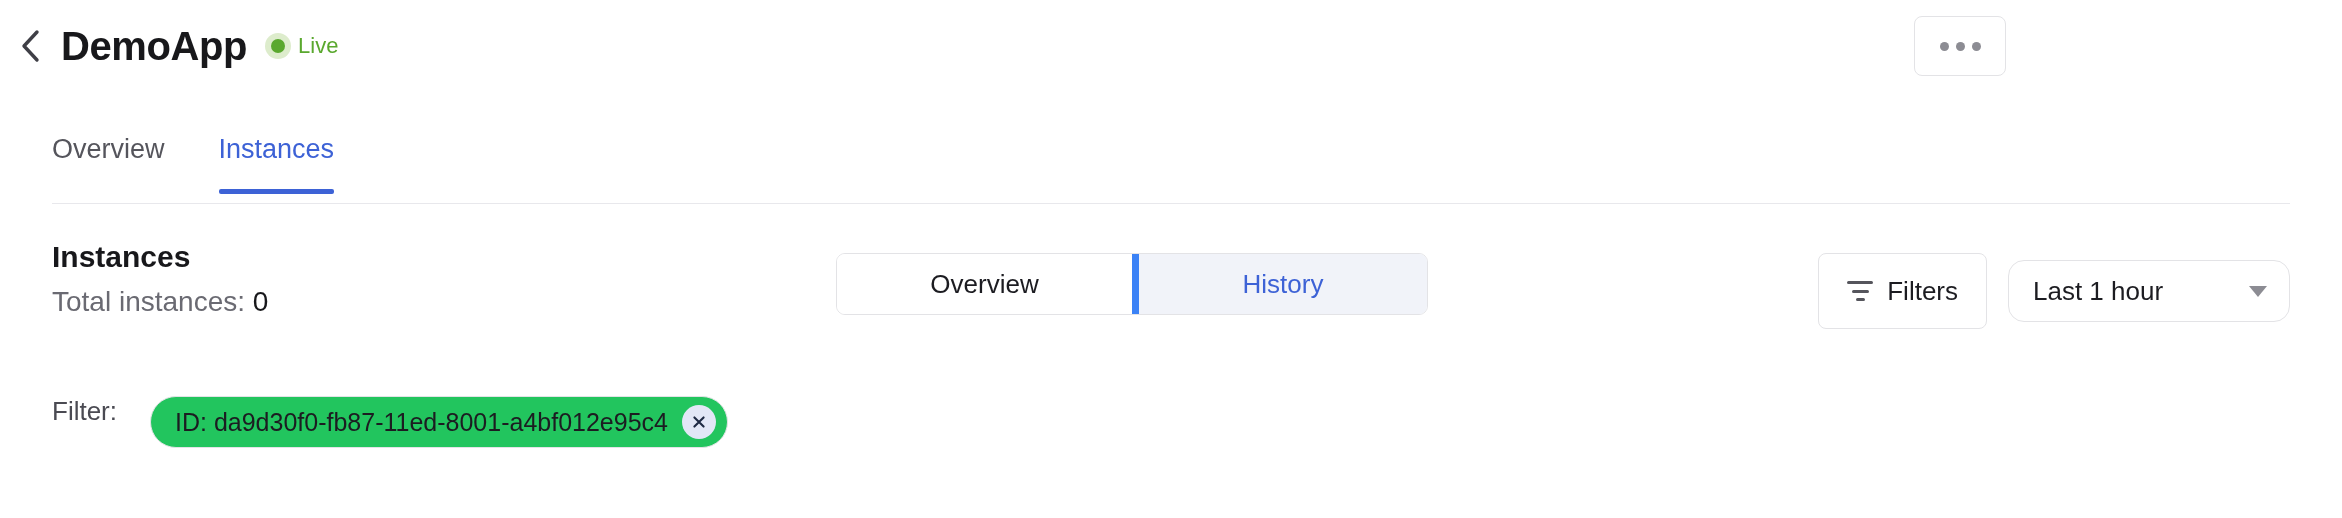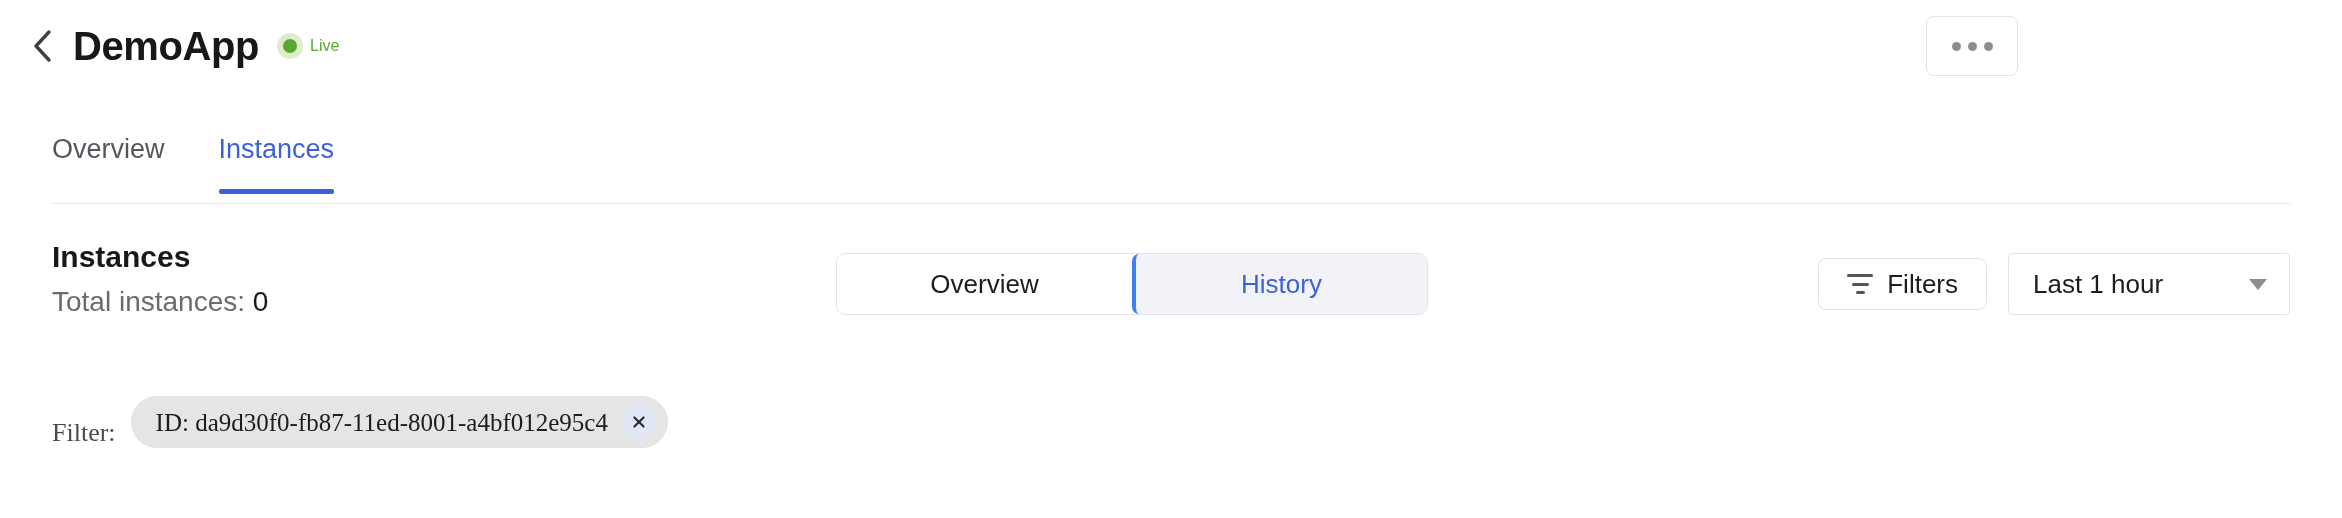--- a/index.html
+++ b/index.html
@@ -22,21 +22,20 @@
 
   
   .header {
     position: absolute;
     left: 0; top: 0;
     width: 2040px;
     height: 92px;
     display: flex;
     align-items: center;
     padding: 0 34px 0 8px;
-    margin-left: 12px;
   }
 
   .back-btn {
     width: 44px;
     height: 44px;
     display: flex;
     align-items: center;
     justify-content: center;
     flex: 0 0 auto;
     cursor: pointer;
@@ -73,21 +72,21 @@
     flex: 0 0 auto;
   }
   .live-dot::after {
     content: "";
     width: 14px;
     height: 14px;
     border-radius: 50%;
     background: #5aa82e;
   }
   .live-label {
-    font-size: 16px;
+    font-size: 22px;
     color: #5aa82e;
     line-height: 1;
     white-space: nowrap;
   }
 
   .header-spacer { flex: 1 1 auto; }
 
   .more-btn {
     width: 92px;
     height: 60px;
@@ -182,36 +181,36 @@
     display: flex;
     align-items: center;
     justify-content: center;
     font-size: 26px;
     color: #1c1c21;
     cursor: pointer;
     background: #ffffff;
     border: none;
     font-family: inherit;
   }
-  .seg + .seg { border-left: 4px solid #3b82f6; border-radius: 7px; }
+  .seg + .seg { border-left: 7px solid #3b82f6; }
   .seg.selected {
     background: #f1f3f9;
     color: #3d62d6;
   }
 
   
   .right-controls {
     position: absolute;
     right: 0; top: 11px;
     display: flex;
     align-items: center;
     gap: 21px;
   }
   .filters-btn {
-    height: 52px;
+    height: 76px;
     padding: 0 28px;
     border: 1px solid #e3e3e6;
     border-radius: 8px;
     background: #ffffff;
     display: flex;
     align-items: center;
     gap: 14px;
     font-size: 26px;
     color: #1c1c21;
     cursor: pointer;
@@ -235,21 +234,21 @@
   }
   .filter-icon span:nth-child(1) { width: 26px; }
   .filter-icon span:nth-child(2) { width: 17px; }
   .filter-icon span:nth-child(3) { width: 9px; }
 
   .range-select {
     height: 62px;
     width: 282px;
     padding: 0 22px 0 24px;
     border: 1px solid #e3e3e6;
-    border-radius: 4px;
+    border-radius: 16px;
     background: #ffffff;
     display: flex;
     align-items: center;
     justify-content: space-between;
     font-size: 26px;
     color: #1c1c21;
     cursor: pointer;
     font-family: inherit;
     white-space: nowrap;
   }
@@ -260,39 +259,38 @@
     border-top: 11px solid #8c8c93;
     flex: 0 0 auto;
     margin-left: 12px;
   }
 
   
   .filter-row {
     position: absolute;
     left: 52px; top: 396px;
     display: flex;
-    align-items: flex-end;
-    gap: 10px;
-    font-family: Liberation Serif, serif;
+    align-items: flex-start;
+    gap: 28px;
   }
   .filter-label {
     font-size: 26px;
     color: #4a4a52;
     white-space: nowrap;
     margin-right: 5px;
   }
   .chip {
     display: flex;
     align-items: center;
     gap: 14px;
     height: 52px;
     padding: 0 11px 0 24px;
     border: 1px solid #e3e3e6;
     border-radius: 26px;
-    background: #e5e5e5;
+    background: #22c55e;
     font-size: 25px;
     color: #1c1c21;
     white-space: nowrap;
   }
   .chip .chip-text { line-height: 1; }
   .chip-close {
     width: 34px;
     height: 34px;
     border-radius: 50%;
     background: #e2e7f6;

